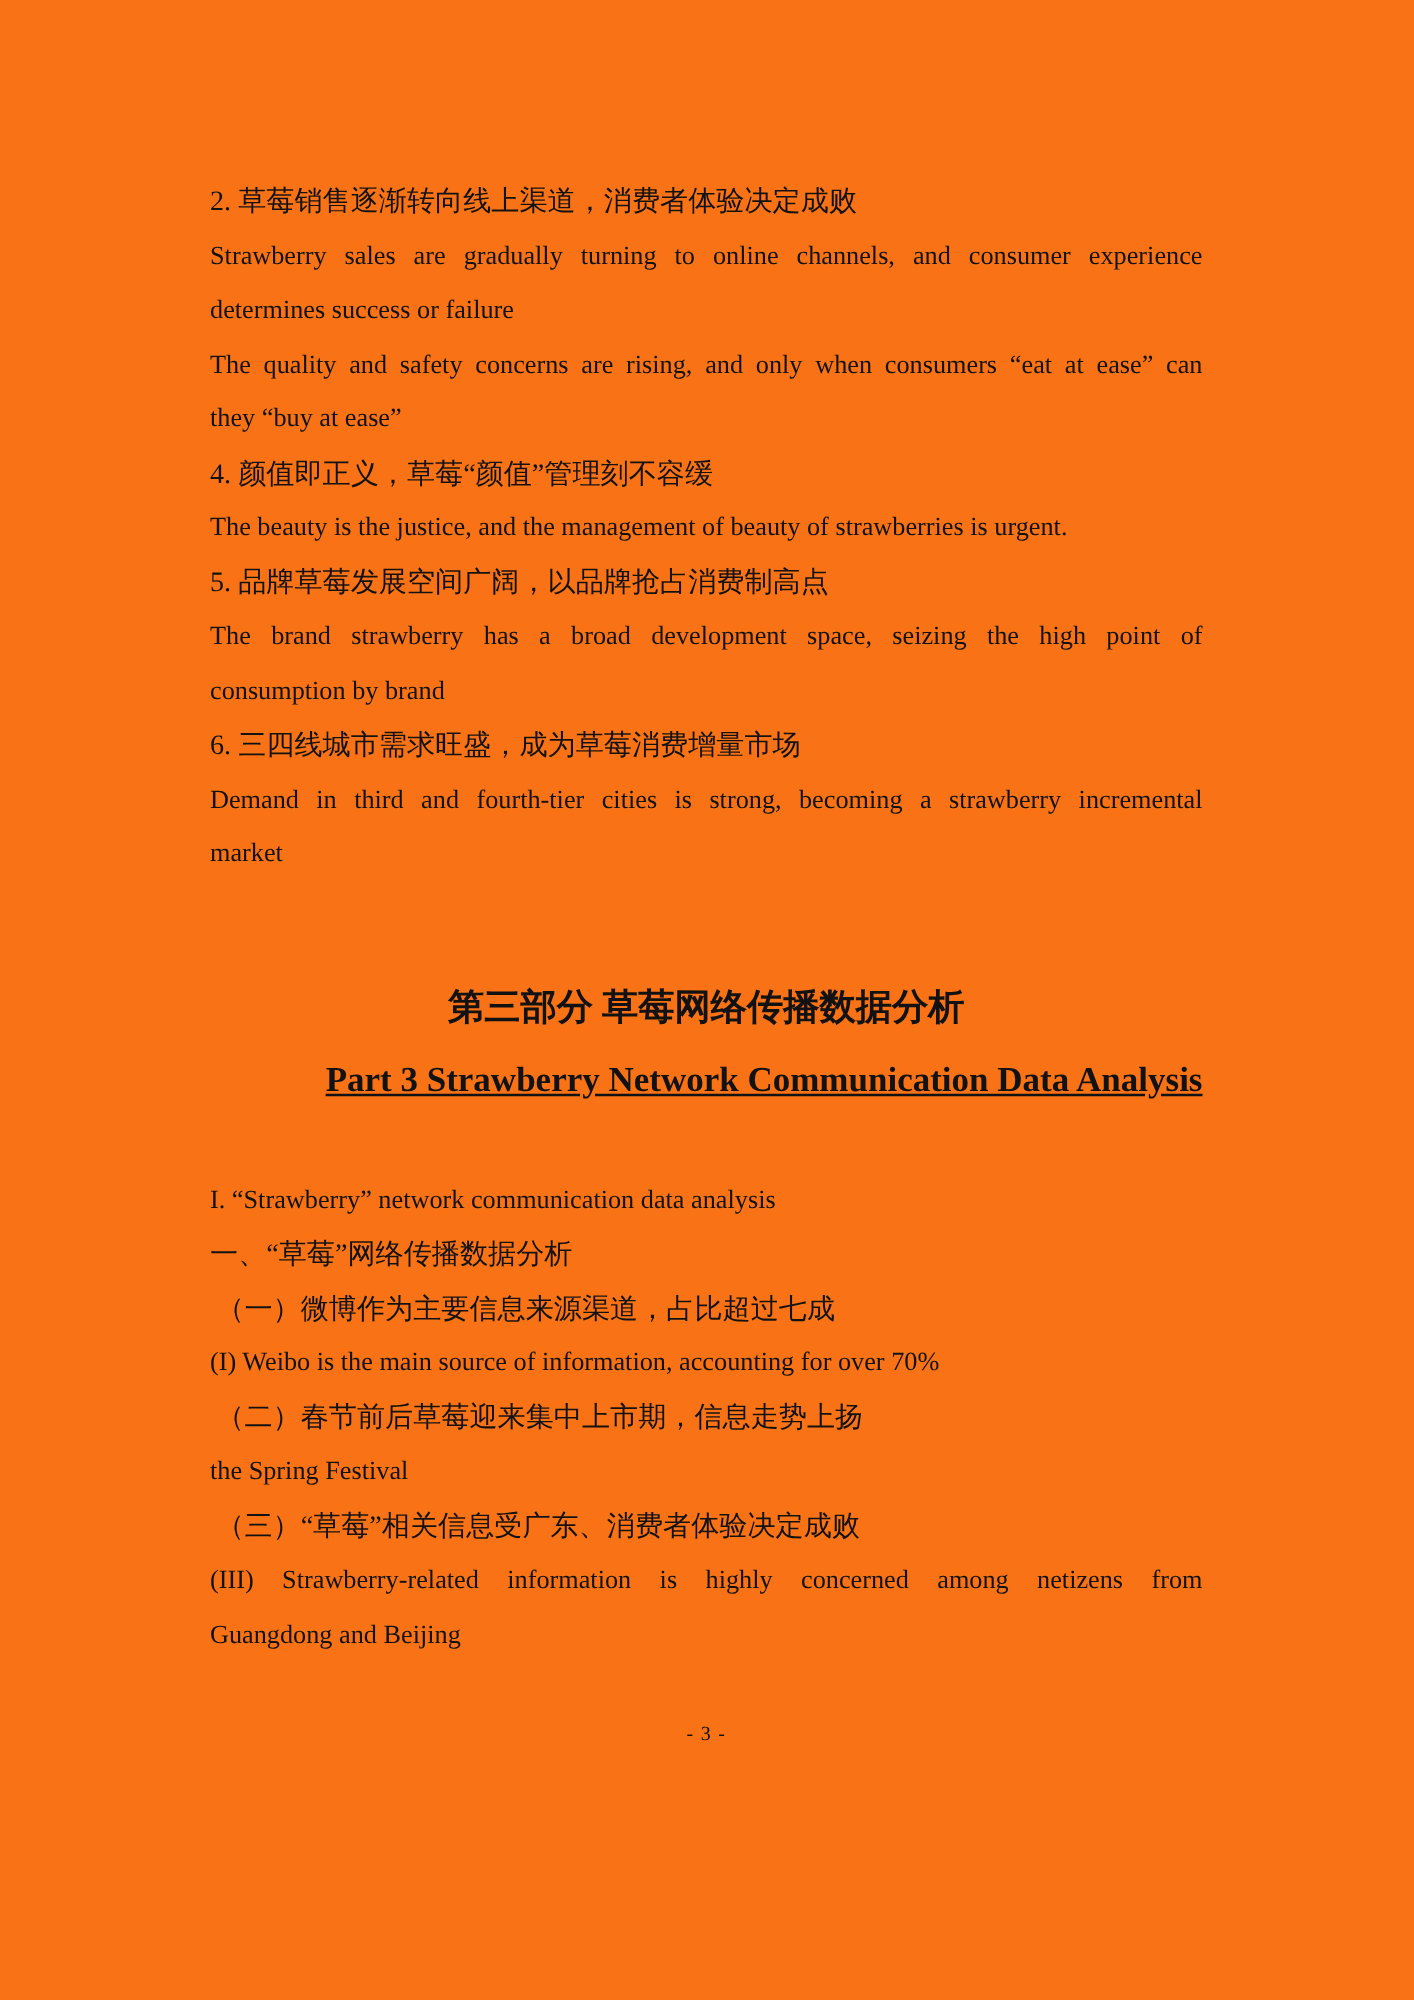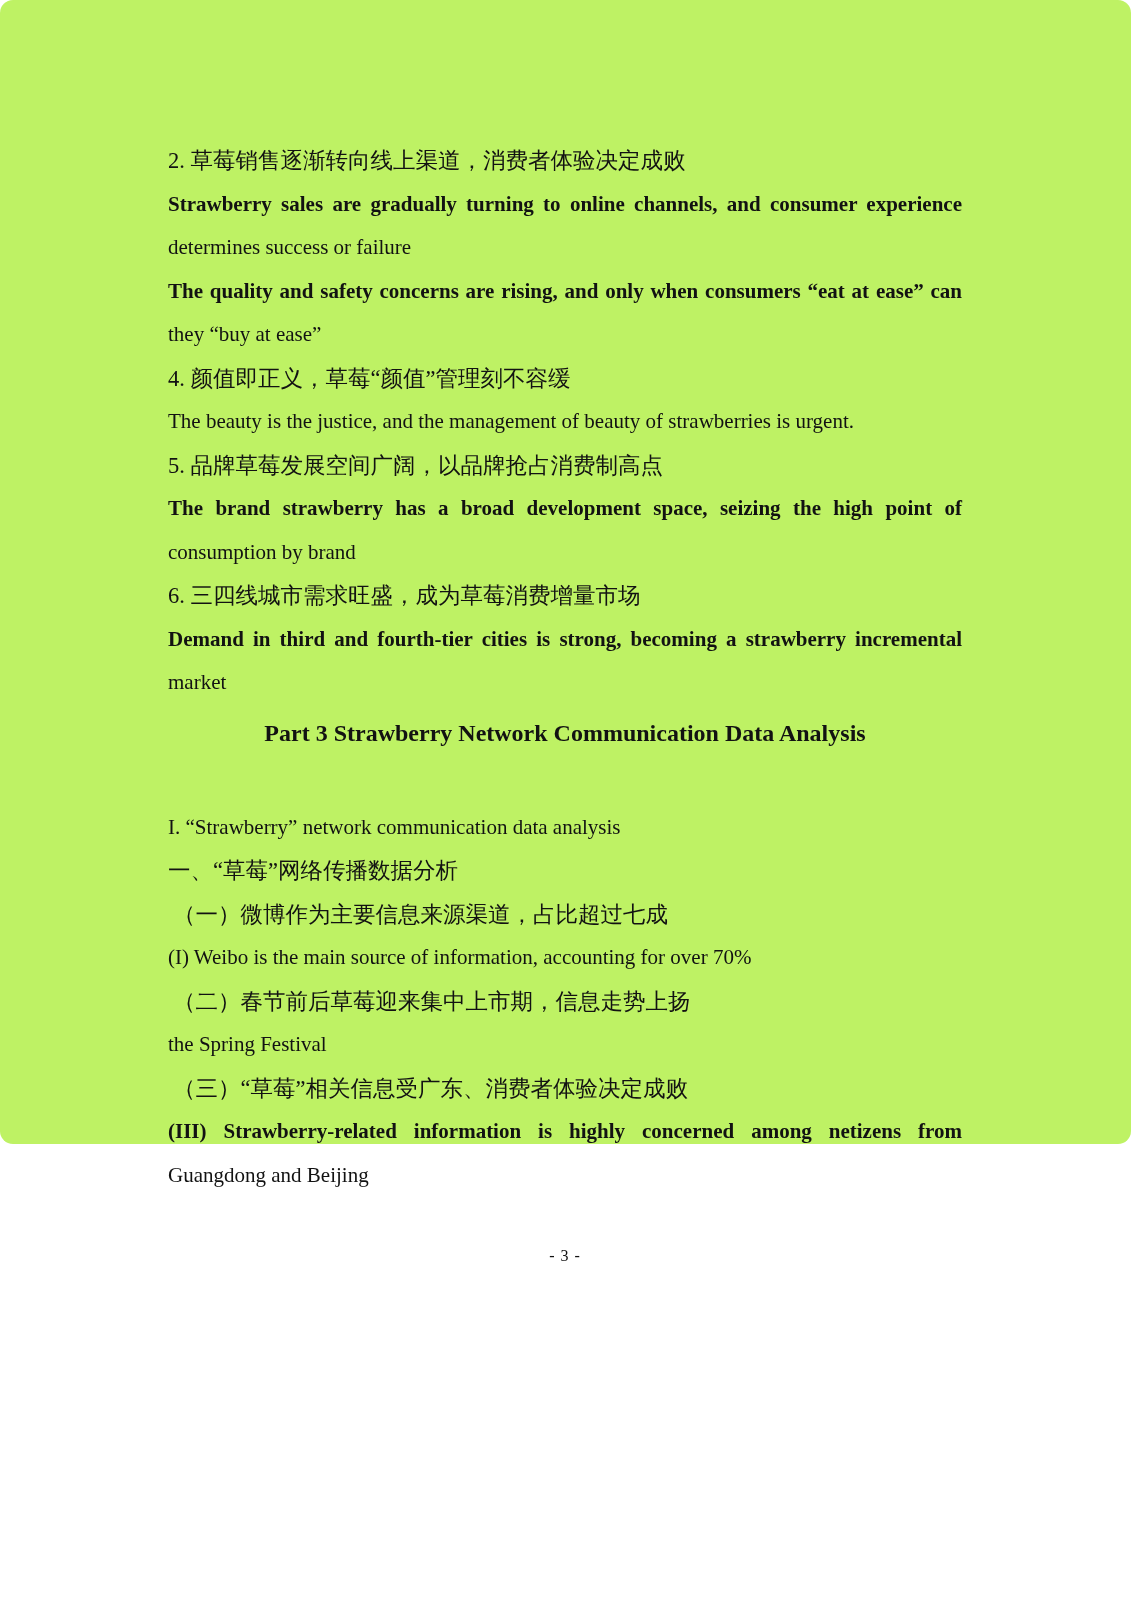--- a/index.html
+++ b/index.html
@@ -10,24 +10,23 @@
   body {
     width: 1131px;
     height: 1600px;
     overflow: hidden;
     color: #121212;
     font-family: "Liberation Serif", "DejaVu Serif", serif;
   }
   .page {
     position: relative;
     width: 1131px;
-    height: 1144px;
-    background: #bef264;
+    height: 1600px;
+    background: #f97316;
     box-sizing: border-box;
-    border-radius: 13px;
   }
   .content {
     position: absolute;
     top: 0;
     left: 168px;
     width: 794px;
     padding-top: 139px;
   }
   .ln {
     margin: 0;
@@ -37,35 +36,35 @@
   }
   .cn {
     font-size: 22.5px;
   }
   .cnsub {
     padding-left: 5px;
   }
   .just {
     text-align: justify;
     text-align-last: justify;
-    font-weight: bold;
   }
   .heading-cn {
     margin: 70px 0 0 0;
     line-height: 62px;
     font-size: 29px;
     font-weight: bold;
     text-align: center;
   }
   .heading-en {
     margin: 0;
     line-height: 56px;
-    font-size: 24px;
+    font-size: 28px;
     font-weight: bold;
-    text-align: center;
+    text-align: right;
+    text-decoration: underline;
   }
   .section3 {
     margin-top: 45px;
   }
   .footer {
     margin: 0;
     margin-top: 45px;
     line-height: 28px;
     font-size: 16px;
     text-align: center;
@@ -87,20 +86,21 @@
       <p class="ln cn">4. 颜值即正义，草莓“颜值”管理刻不容缓</p>
       <p class="ln">The beauty is the justice, and the management of beauty of strawberries is urgent.</p>
       <p class="ln cn">5. 品牌草莓发展空间广阔，以品牌抢占消费制高点</p>
       <p class="ln just">The brand strawberry has a broad development space, seizing the high point of</p>
       <p class="ln">consumption by brand</p>
       <p class="ln cn">6. 三四线城市需求旺盛，成为草莓消费增量市场</p>
       <p class="ln just">Demand in third and fourth-tier cities is strong, becoming a strawberry incremental</p>
       <p class="ln">market</p>
     </div>
 
+    <h1 class="heading-cn">第三部分 草莓网络传播数据分析</h1>
     <h2 class="heading-en">Part 3 Strawberry Network Communication Data Analysis</h2>
 
     <div class="section3">
       <p class="ln">I. “Strawberry” network communication data analysis</p>
       <p class="ln cn">一、“草莓”网络传播数据分析</p>
       <p class="ln cn cnsub">（一）微博作为主要信息来源渠道，占比超过七成</p>
       <p class="ln">(I) Weibo is the main source of information, accounting for over 70%</p>
       <p class="ln cn cnsub">（二）春节前后草莓迎来集中上市期，信息走势上扬</p>
       <p class="ln">the Spring Festival</p>
       <p class="ln cn cnsub">（三）“草莓”相关信息受广东、消费者体验决定成败</p>

